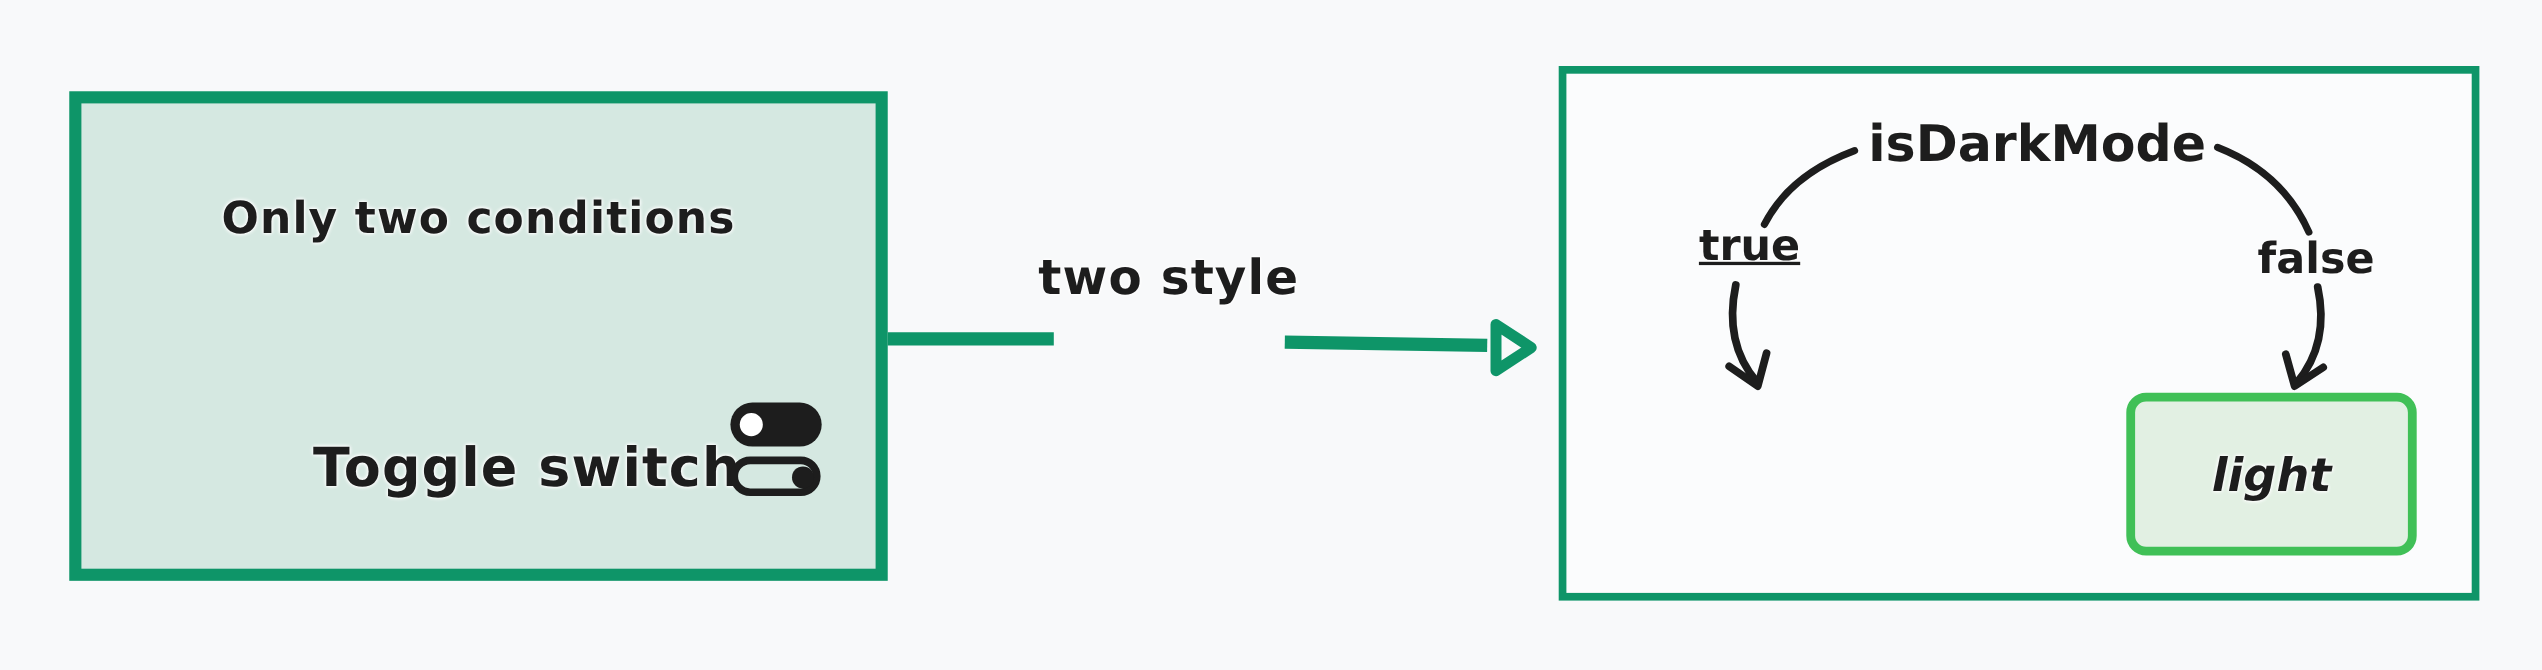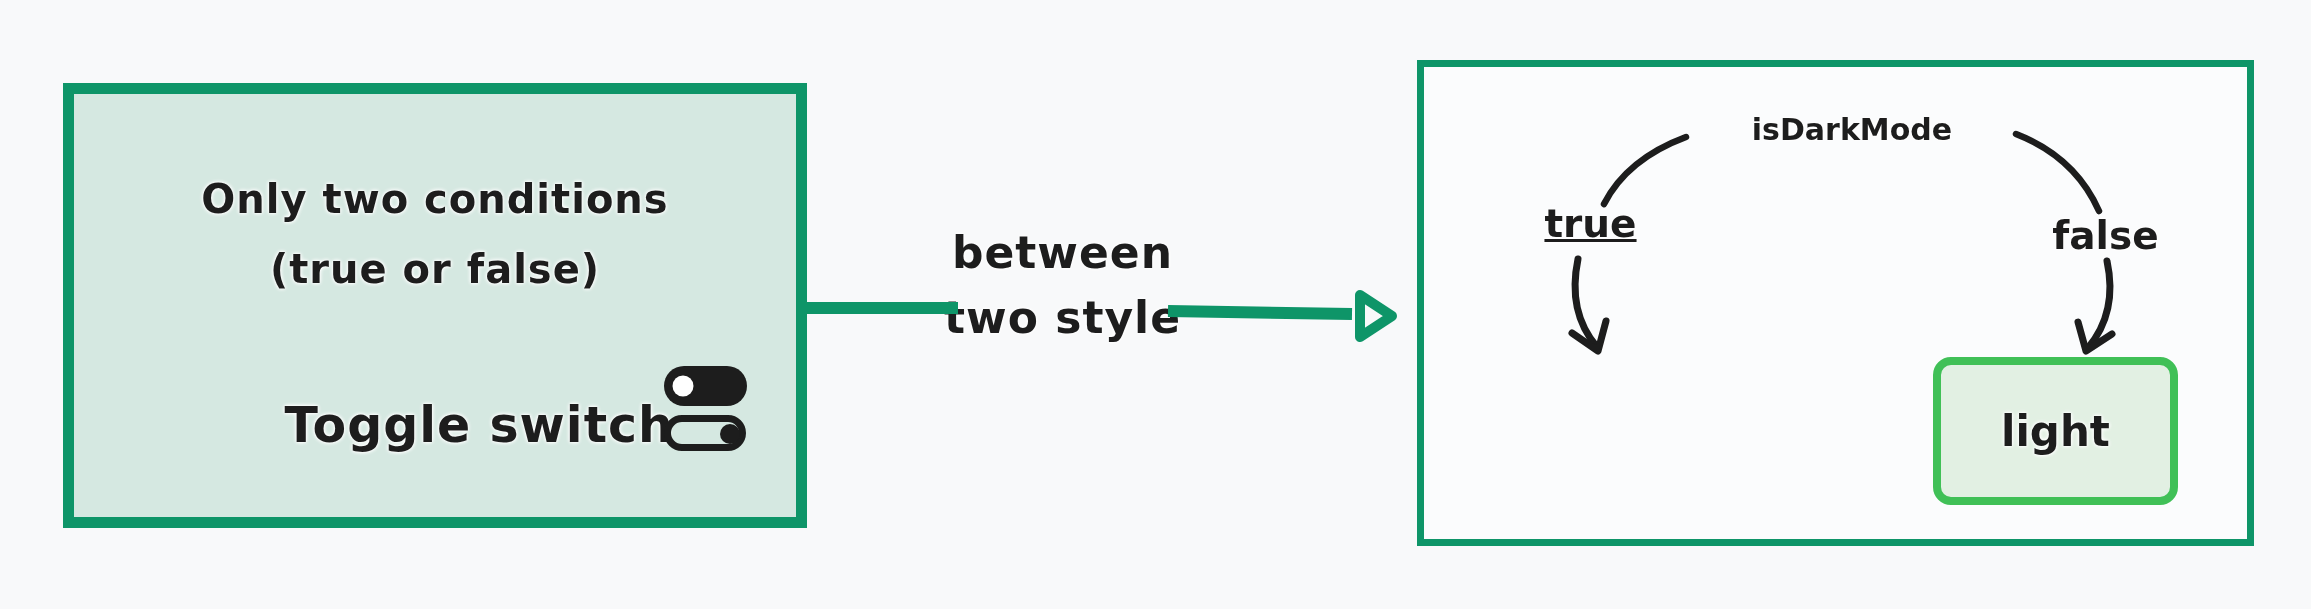--- a/index.html
+++ b/index.html
@@ -71,21 +71,21 @@
     width: 837px; height: 486px;
     box-sizing: border-box;
     background: #fbfcfd;
     border: 7px solid #0e9568;
   }
   .is-dark-mode-title {
     position: absolute;
     left: 1692px; top: 104px;
     width: 320px;
     text-align: center;
-    font-size: 30px;
+    font-size: 46px;
     line-height: 52px;
   }
   .branch-label {
     position: absolute;
     top: 201px;
     width: 115px;
     text-align: center;
     font-size: 39px;
     line-height: 46px;
   }
@@ -102,56 +102,55 @@
   }
   .node-dark {
     left: 1472px; top: 355px;
     width: 285px; height: 146px;
     background: #e9e9e9;
     border: 9px solid #1d1d1d;
     border-radius: 18px;
   }
   .node-light {
     left: 1933px; top: 357px;
-    width: 245px; height: 148px;
+    width: 264px; height: 148px;
     background: #e2f0e3;
     border: 8px solid #40c057;
     border-radius: 18px;
+    font-style: italic;
   }
 
   
   .overlay {
     position: absolute;
     left: 0; top: 0;
     pointer-events: none;
   }
 </style>
 </head>
 <body>
 
 <div class="canvas">
 
   <div class="left-box"></div>
 
   <div class="conditions-heading halo">
     <div>Only two conditions</div>
-    <div>(true or false)</div>
   </div>
 
   <div class="toggle-label halo">Toggle switch</div>
 
   <svg class="toggle-icon" width="88" height="92" viewBox="0 0 88 92">
     <rect x="2" y="2" width="83" height="40" rx="20" fill="#1d1d1d"></rect>
     <circle cx="21" cy="22" r="10.5" fill="#ffffff"></circle>
     <rect x="5.5" y="54.5" width="75" height="29" rx="14.5" fill="none" stroke="#1d1d1d" stroke-width="7"></rect>
     <circle cx="68" cy="70" r="10" fill="#1d1d1d"></circle>
   </svg>
 
   <div class="connector-label halo">
-    <div>between</div>
     <div>two style</div>
   </div>
 
   <div class="right-box"></div>
 
   <div class="is-dark-mode-title halo">isDarkMode</div>
 
   <div class="branch-label branch-true halo">true</div>
   <div class="branch-label branch-false halo">false</div>
 

